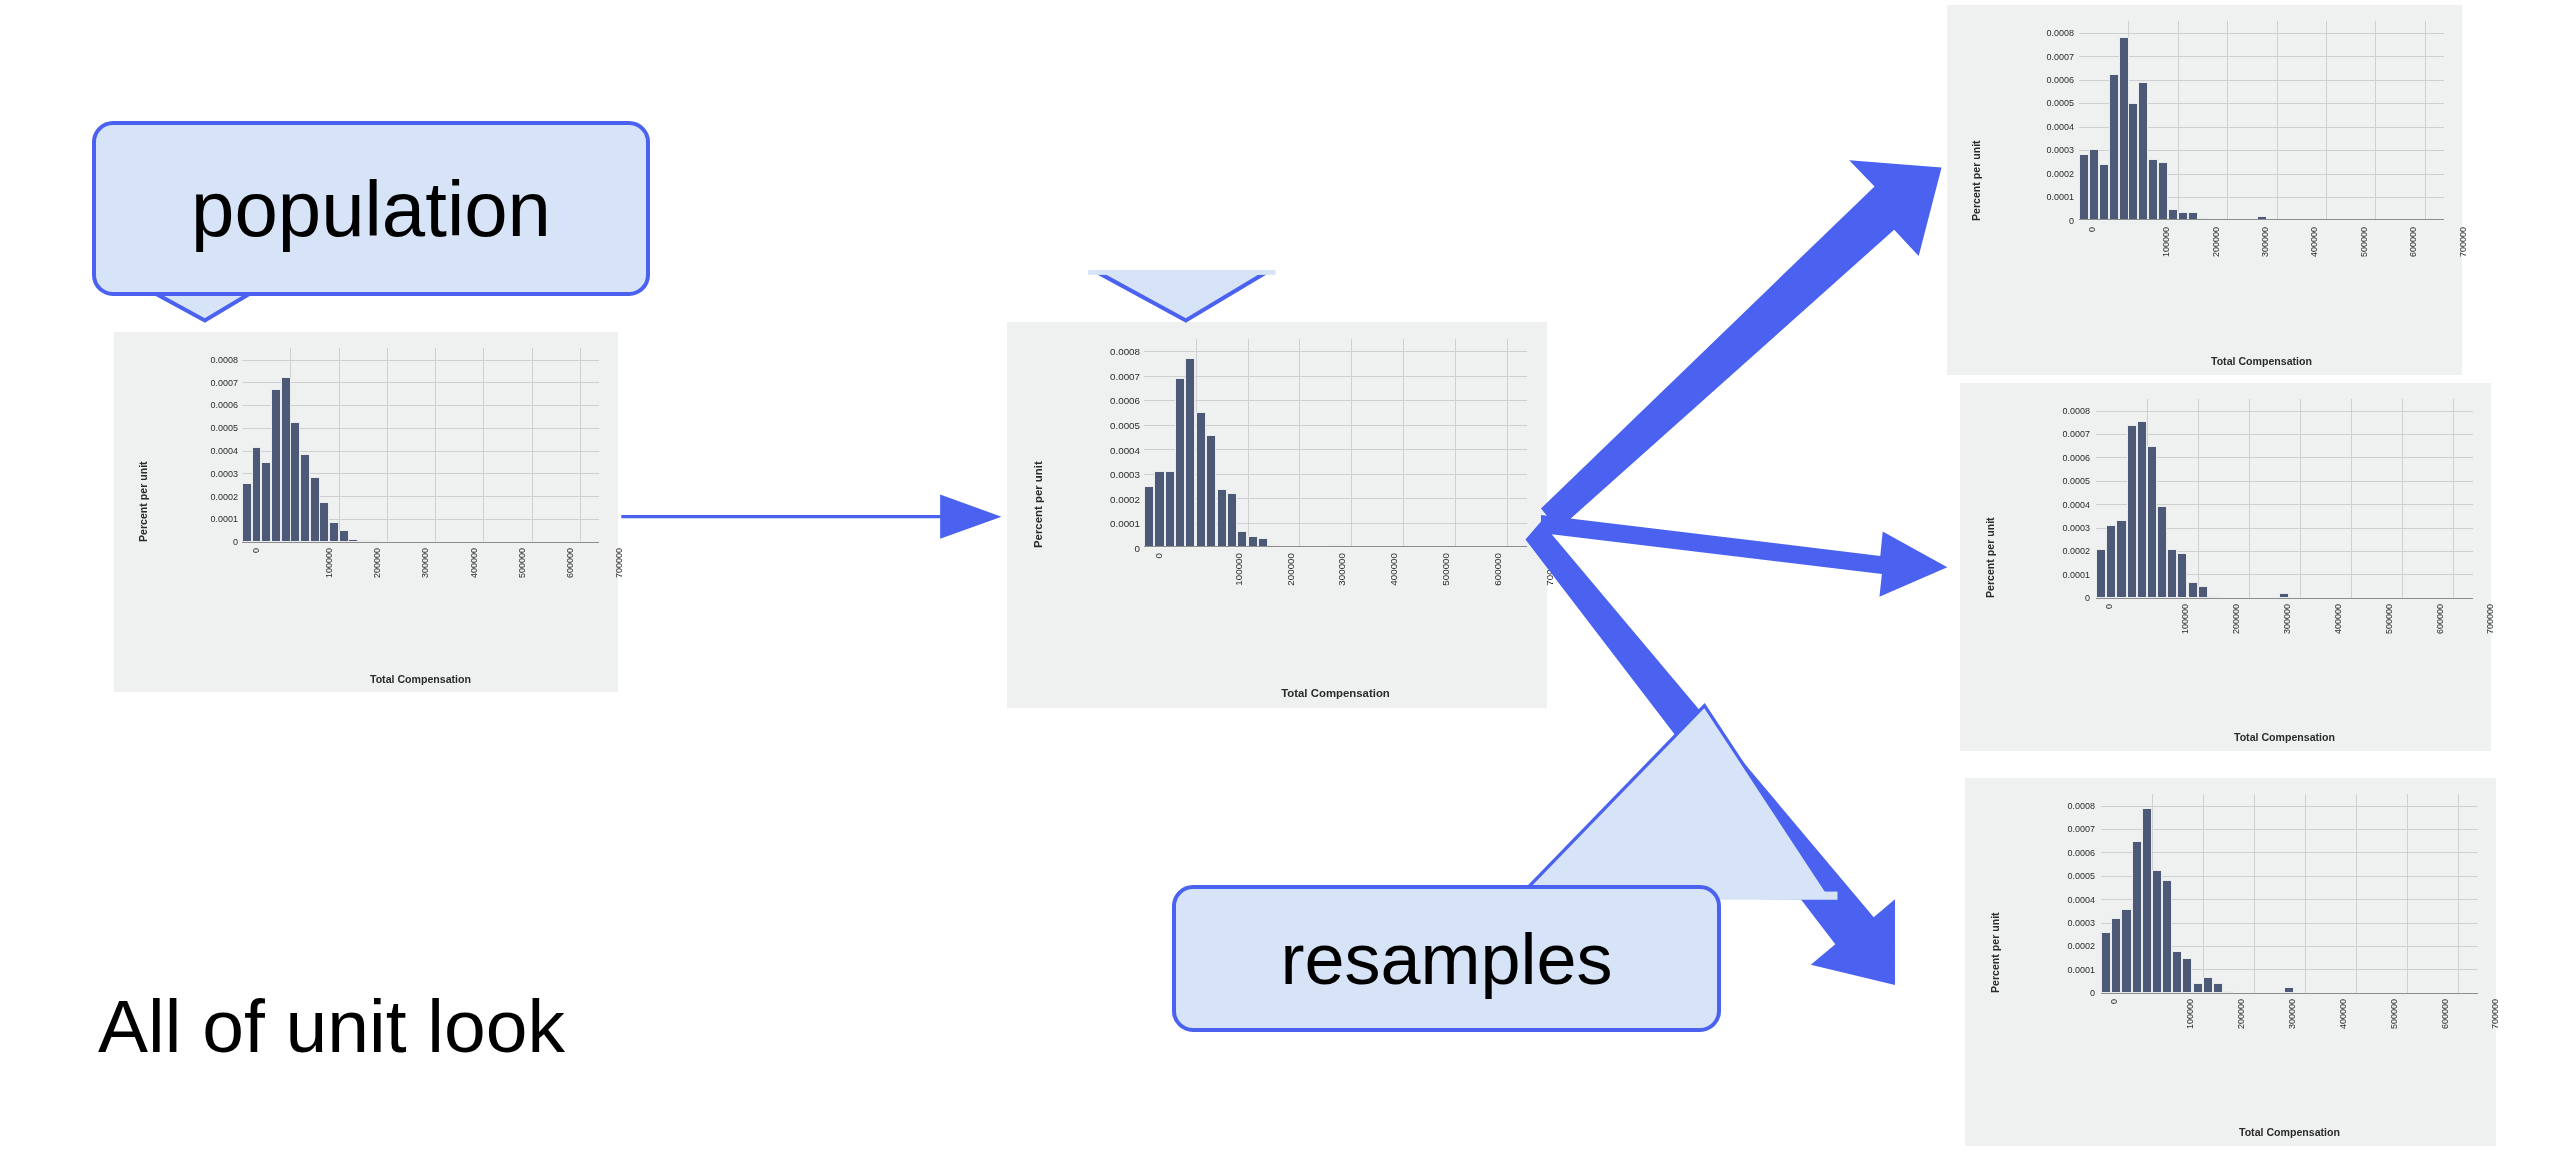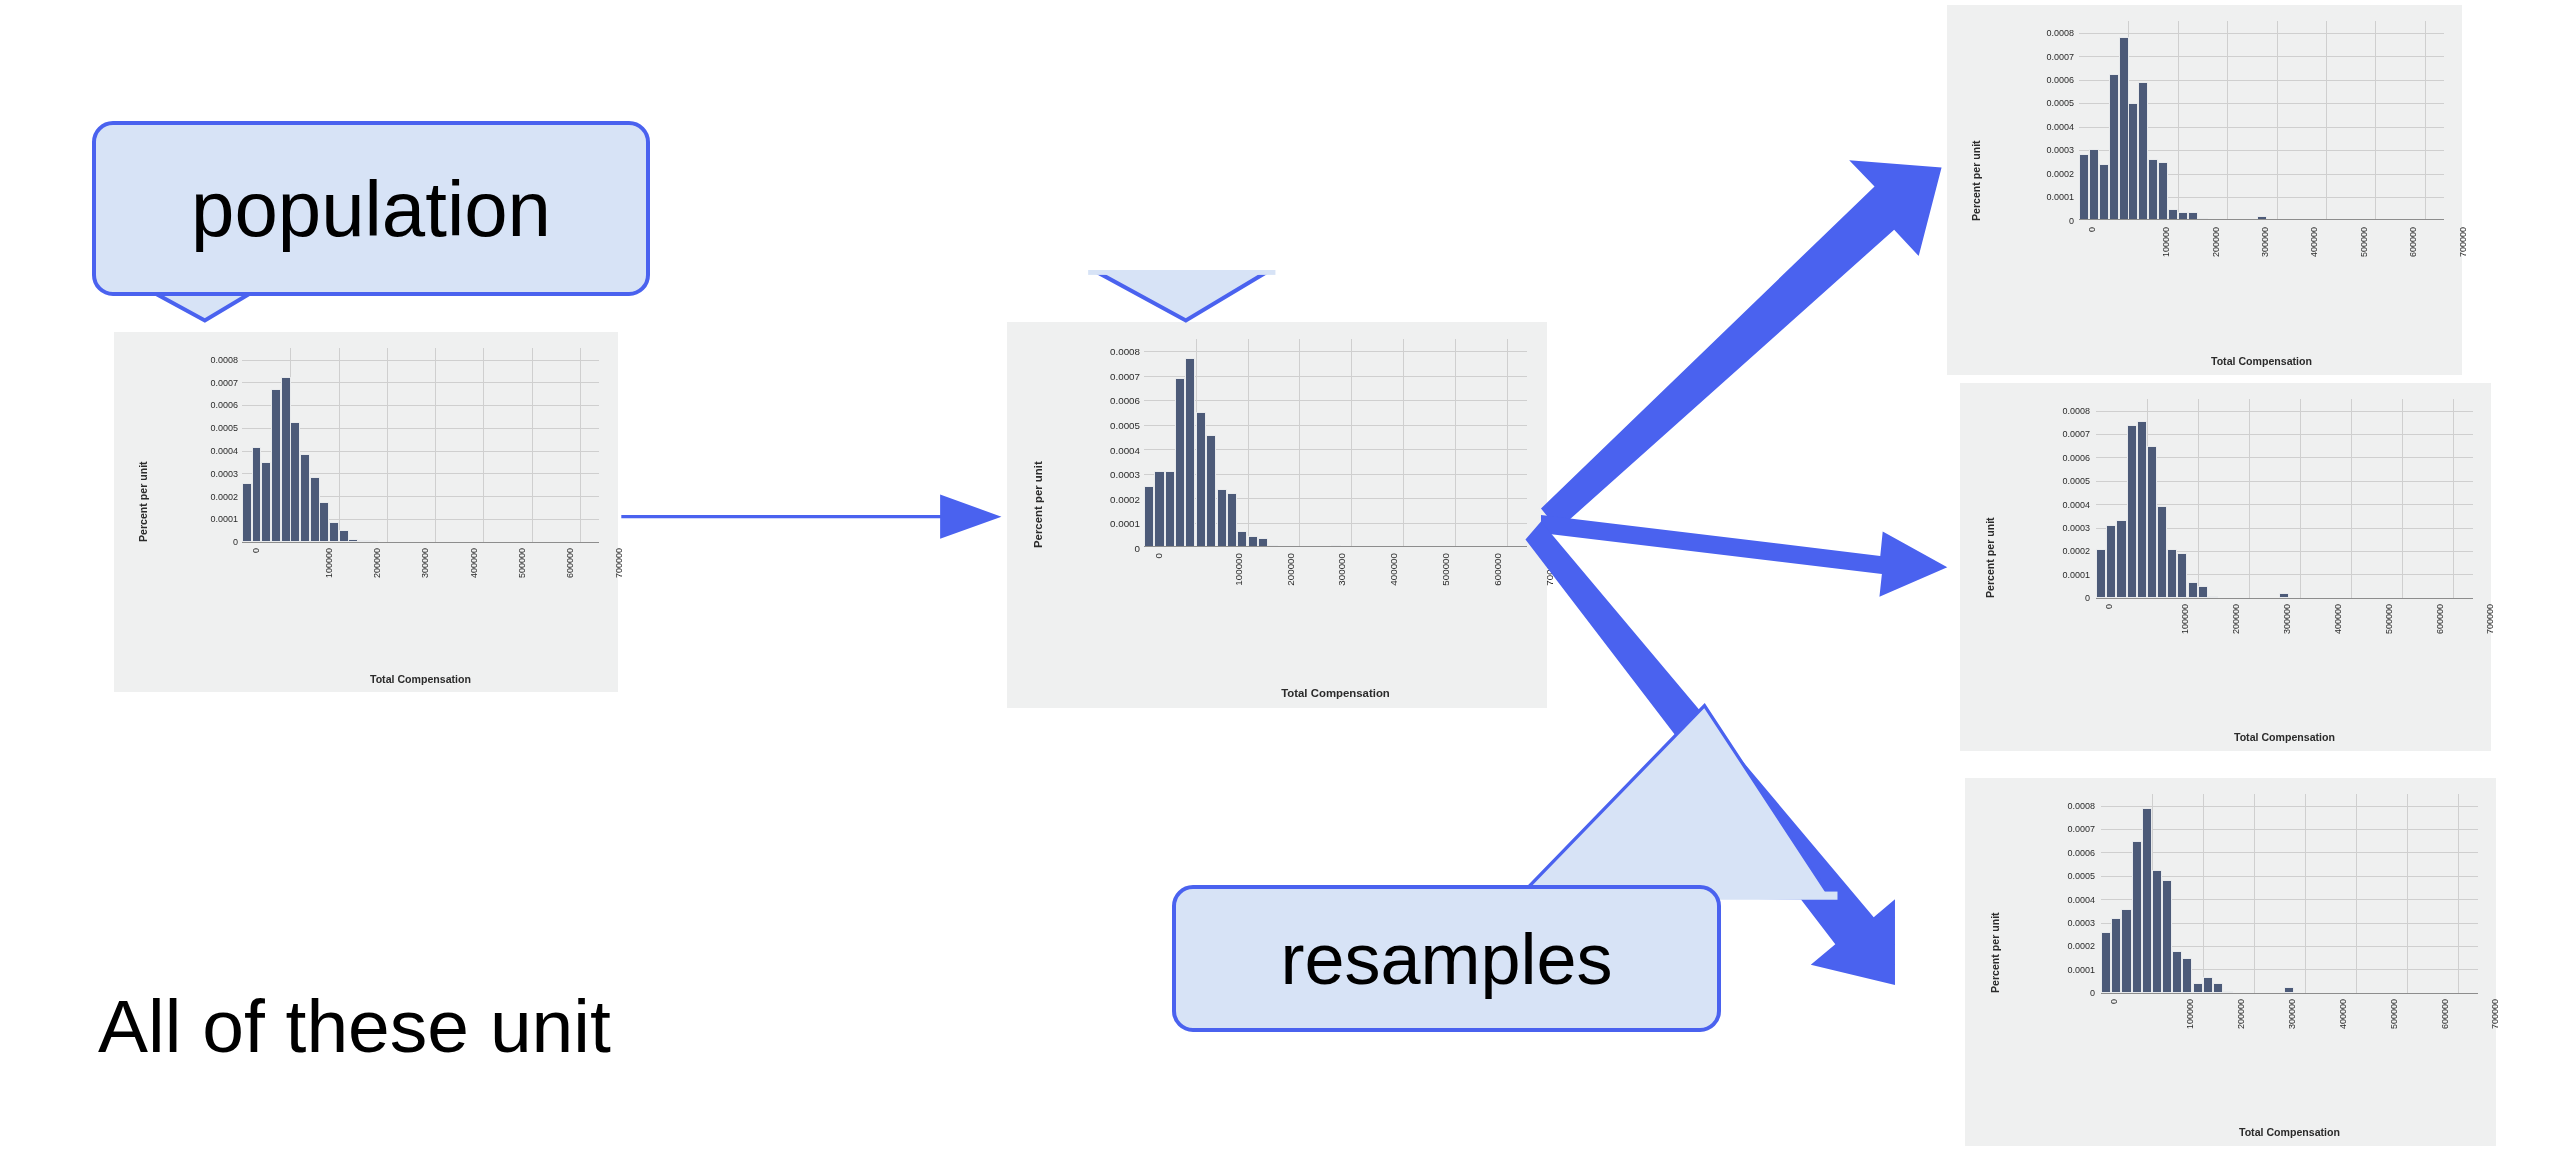--- a/index.html
+++ b/index.html
@@ -118,21 +118,21 @@
   <div class="bubble" style="left:92px;top:121px;width:558px;height:175px;">
     <span class="btxt" style="font-size:78px;">population</span>
   </div>
 
 
   <div class="bubble" style="left:1172px;top:885px;width:549px;height:147px;">
     <span class="btxt" style="font-size:72px;">resamples</span>
   </div>
 
   <div class="caption" style="left:98px;top:805px;font-size:75px;">
-    <div>All of these unit</div>
+    <div>All of unit look</div>
     
     
   </div>
 
   <div class="panel" style="left:114px;top:332px;width:504px;height:360px;">
       <div class="plot-wrap">
         <div class="ylabel" style="font-size: 10.6px; left: 23px; top: 210px; transform: rotate(-90deg);">Percent per unit</div>
         <div class="ytick" style="font-size: 9px; top: 210px; right: 380px;">0</div>
         <div class="ytick" style="font-size: 9px; top: 187px; right: 380px;">0.0001</div>
         <div class="ytick" style="font-size: 9px; top: 165px; right: 380px;">0.0002</div>

